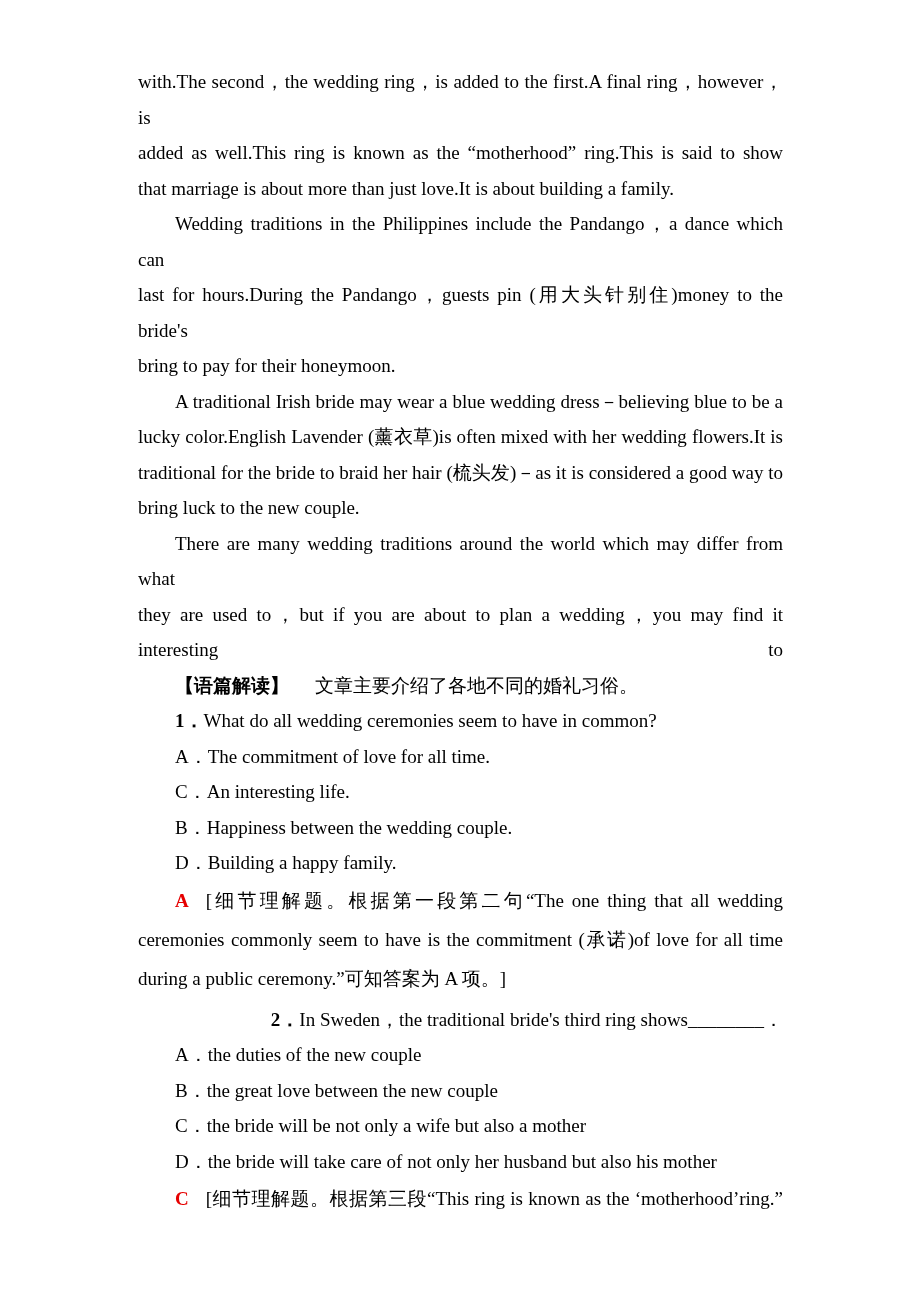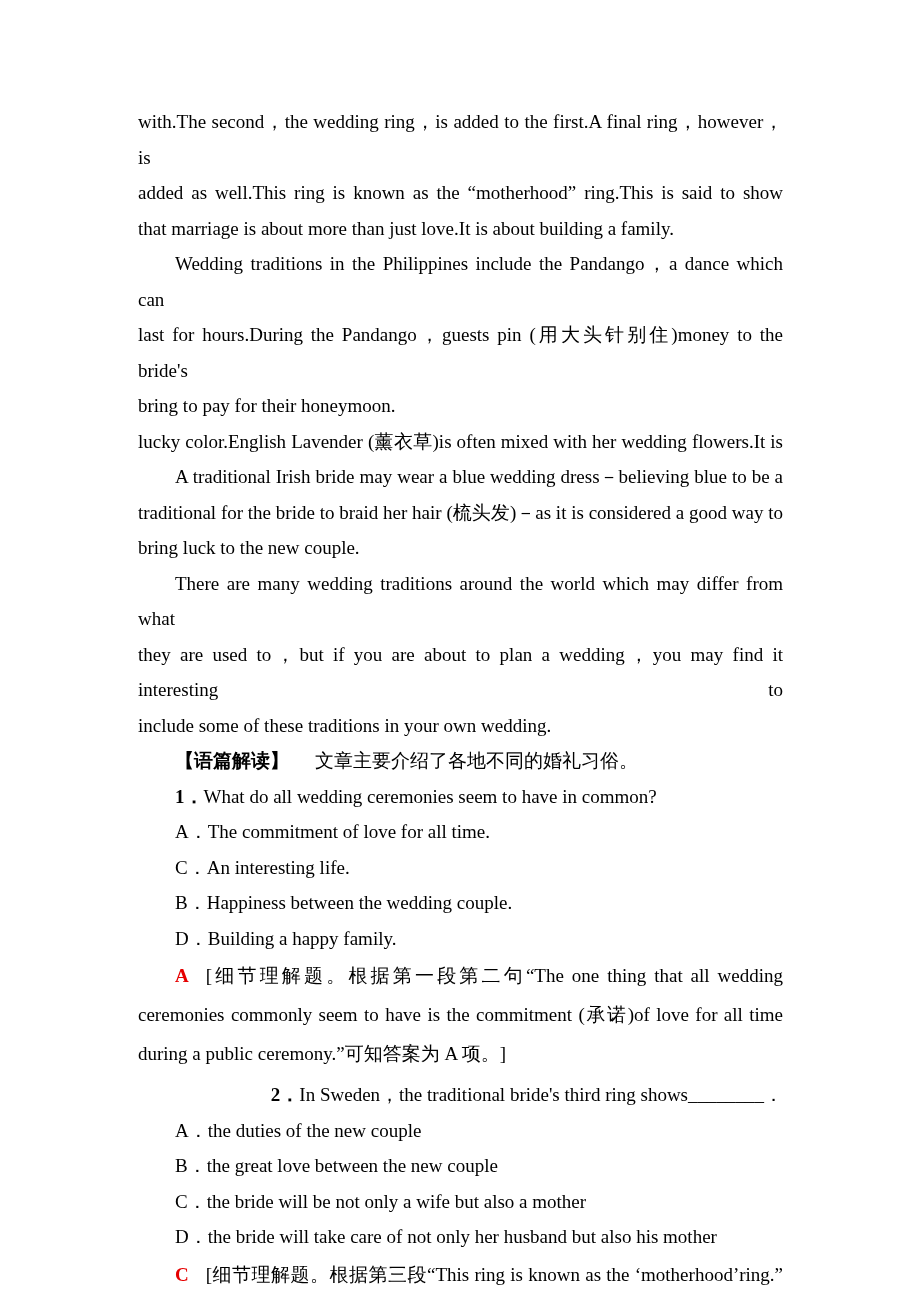--- a/index.html
+++ b/index.html
@@ -8,21 +8,21 @@
     width: 920px;
     height: 1302px;
     background: #ffffff;
     overflow: hidden;
     font-family: "Liberation Serif", "DejaVu Serif", serif;
   }
   .page {
     box-sizing: border-box;
     width: 920px;
     height: 1084px;
-    padding: 104px 137px 0 138px;
+    padding: 64px 137px 0 138px;
     background: #ffffff;
     color: #000000;
   }
   .row {
     font-size: 19px;
     line-height: 35.5px;
     color: #000000;
     text-align: left;
     white-space: normal;
   }
@@ -43,27 +43,26 @@
 </head>
 <body>
 
 <div class="page">
     <div class="row j"><span>with.The second，the wedding ring，is added to the first.A final ring，however，is</span></div>
     <div class="row j"><span>added as well.This ring is known as the “motherhood” ring.This is said to show</span></div>
     <div class="row"><span>that marriage is about more than just love.It is about building a family.</span></div>
     <div class="row j ind"><span>Wedding traditions in the Philippines include the Pandango，a dance which can</span></div>
     <div class="row j"><span>last for hours.During the Pandango，guests pin (用大头针别住)money to the bride's</span></div>
     <div class="row"><span>bring to pay for their honeymoon.</span></div>
+    <div class="row j ind"><span>A traditional Irish bride may wear a blue wedding dress－believing blue to be a</span></div>
     <div class="row j"><span>lucky color.English Lavender (薰衣草)is often mixed with her wedding flowers.It is</span></div>
-    <div class="row j ind"><span>A traditional Irish bride may wear a blue wedding dress－believing blue to be a</span></div>
     <div class="row j"><span>traditional for the bride to braid her hair (梳头发)－as it is considered a good way to</span></div>
     <div class="row"><span>bring luck to the new couple.</span></div>
     <div class="row j ind"><span>There are many wedding traditions around the world which may differ from what</span></div>
     <div class="row j"><span>they are used to，but if you are about to plan a wedding，you may find it interesting to</span></div>
-    <div class="row"><span>include some of these traditions in your own wedding.</span></div>
     <div class="row ind"><span class="pfx gap">【语篇解读】</span><span>文章主要介绍了各地不同的婚礼习俗。</span></div>
     <div class="row ind"><span class="pfx">1．</span><span>What do all wedding ceremonies seem to have in common?</span></div>
     <div class="row ind"><span>A．The commitment of love for all time.</span></div>
     <div class="row ind"><span>C．An interesting life.</span></div>
     <div class="row ind"><span>B．Happiness between the wedding couple.</span></div>
     <div class="row ind"><span>D．Building a happy family.</span></div>
     <div class="row j ind ans"><span class="marker" style="color: rgb(230, 0, 0);">A</span><span>[细节理解题。根据第一段第二句“The one thing that all wedding</span></div>
     <div class="row j ans"><span>ceremonies commonly seem to have is the commitment (承诺)of love for all time</span></div>
     <div class="row ans"><span>during a public ceremony.”可知答案为 A 项。]</span></div>
     <div class="row ind qgap"><span class="pfx">2．</span><span>In Sweden，the traditional bride's third ring shows________．</span></div>

